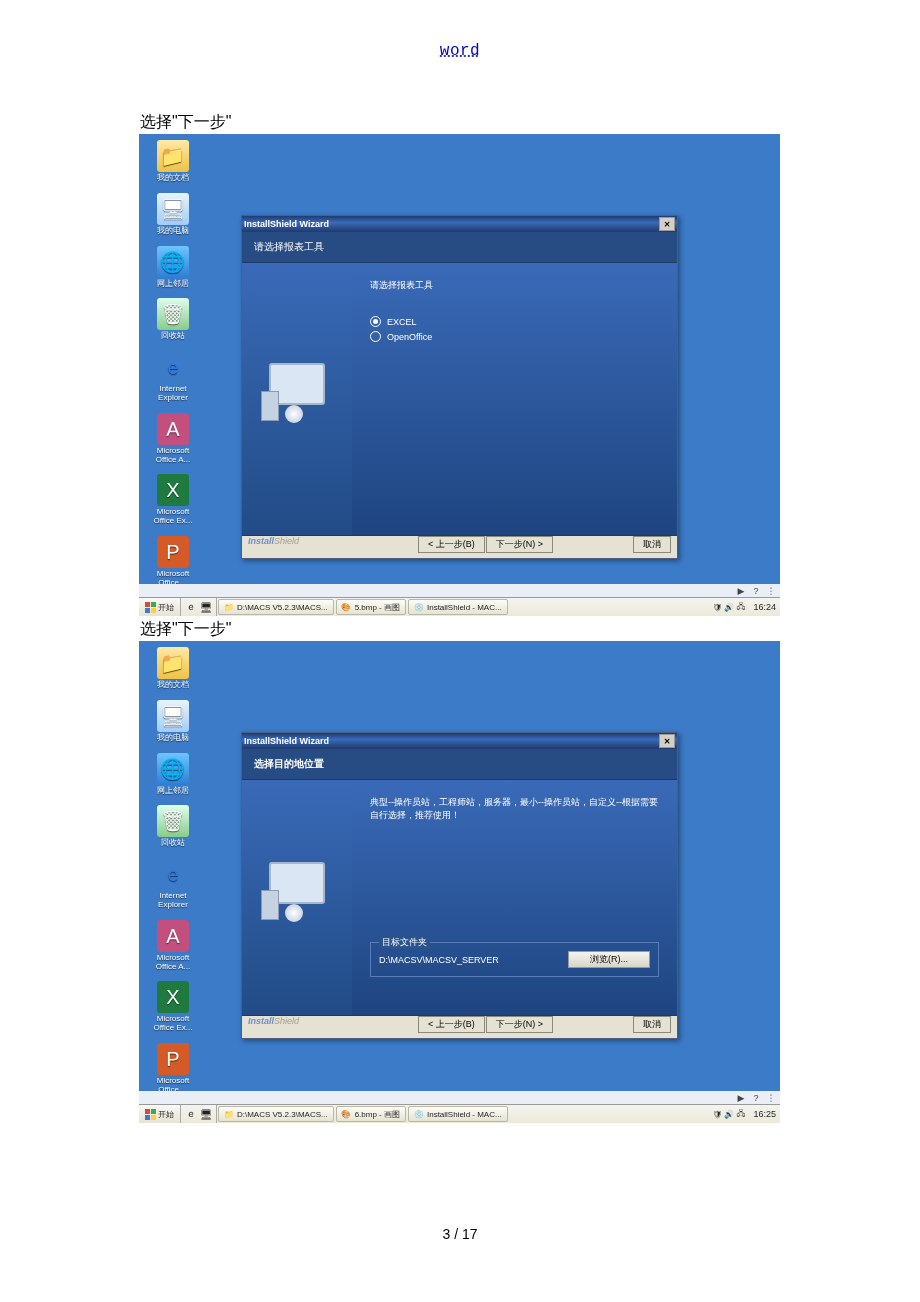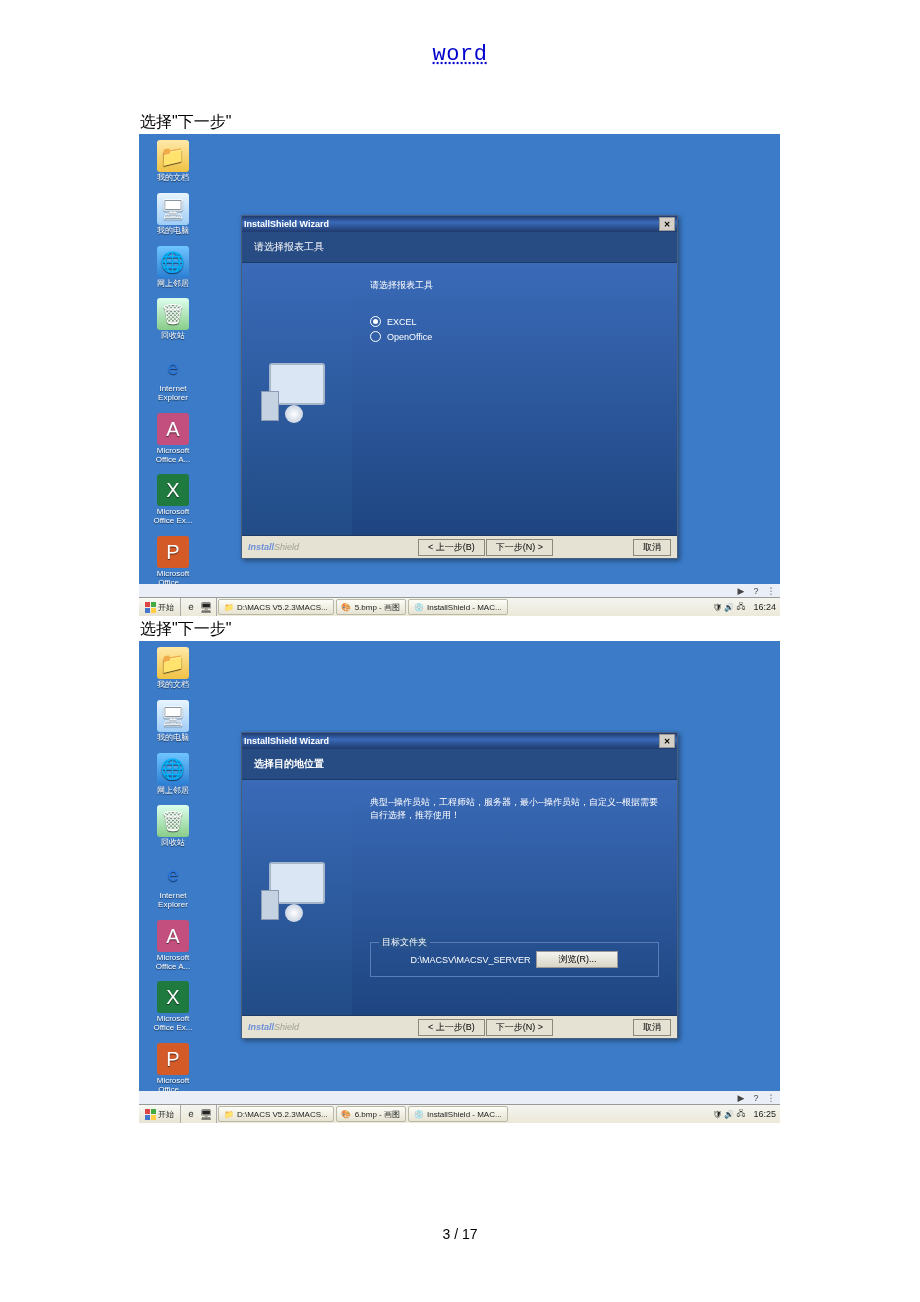--- a/index.html
+++ b/index.html
@@ -1,17 +1,17 @@
 <!DOCTYPE html>
 <html><head>
 <meta charset="utf-8">
 <style>
 html,body{margin:0;padding:0;background:#fff;font-family:"SimSun","宋体","Microsoft YaHei",Arial,sans-serif;font-size:14px;color:#000}
 .page{width:920px;height:1302px;margin:0 auto;position:relative}
-.doc-header-link{position:absolute;left:50%;top:42px;transform:translateX(-50%);color:#00c;text-decoration:underline dotted;font-family:"Courier New",monospace;font-size:22px;letter-spacing:.5px}
+.doc-header-link{position:absolute;left:50%;top:42px;transform:translateX(-50%);color:#00c;text-decoration:underline dotted;font-family:"Courier New",monospace;font-size:16px;letter-spacing:.5px}
 .caption{position:absolute;left:140px;font-size:16px;color:#000}
 .cap1{top:112px}.cap2{top:619px}
 .page-num{position:absolute;left:50%;bottom:60px;transform:translateX(-50%);font-size:14px;color:#000}
 .shot{position:absolute;left:139px;width:641px}
 .shot1{top:134px;height:482px}
 .shot2{top:641px;height:482px}
 .desktop{position:absolute;inset:0;background:#2b6cb0;background:linear-gradient(#3b7bc8,#3b7bc8);overflow:hidden}
 .icon-col{position:absolute;left:9px;top:6px;width:60px;display:flex;flex-direction:column;gap:10px}
 .d-icon{width:50px;text-align:center;color:#fff;font-size:8px;line-height:1.1;text-shadow:0 1px 1px rgba(0,0,0,.6)}
 .d-icon .glyph{width:32px;height:32px;margin:0 auto 2px;display:flex;align-items:center;justify-content:center;font-size:20px;border-radius:3px}
@@ -52,23 +52,23 @@
 .pc-illus{width:72px;height:72px}
 .pc-illus .mon{width:52px;height:38px;background:#dbe6f4;border:2px solid #a6b7cc;border-radius:3px;margin:0 auto}
 .pc-illus .twr{width:16px;height:28px;background:#c4d2e2;border:1px solid #8a9ab2;margin:-20px 0 0 0;display:inline-block}
 .pc-illus .disc{width:18px;height:18px;border-radius:50%;background:radial-gradient(#fff,#ccd6e4 70%,#9ab3d4);display:inline-block;margin-left:6px;vertical-align:bottom}
 .content-right{flex:1;padding:16px 18px;color:#fff;font-size:9px}
 .radio-row{display:flex;align-items:center;gap:6px;margin:4px 0;font-size:9px}
 .radio-dot{width:9px;height:9px;border-radius:50%;border:1px solid #fff;display:flex;align-items:center;justify-content:center}
 .radio-dot.sel::after{content:"";width:5px;height:5px;border-radius:50%;background:#fff}
 .dest-box{border:1px solid #5a7db8;margin-top:120px;padding:8px;position:relative}
 .dest-label{position:absolute;top:-7px;left:8px;background:#28538d;padding:0 3px;font-size:9px}
-.dest-path{display:flex;align-items:center;justify-content:center;gap:6px}
+.dest-path{display:flex;align-items:center;justify-content:space-between;gap:6px}
 .browse-btn{background:linear-gradient(#f4f4f0,#d8d5c6);border:1px solid #999;color:#000;padding:1px 21px;font-size:9px}
-.footer{height:22px;background:#e5e2d4;display:flex;align-items:center;padding:0 6px;border-top:1px solid #1c3a66}
+.footer{height:22px;background:#e5e2d4;display:flex;align-items:flex-start;padding:0 6px;border-top:1px solid #1c3a66}
 .brand{font-family:Arial;font-size:9px;font-style:italic;color:#a0a090}
 .brand b{color:#6a8fd6;font-weight:bold}
 .btns{margin-left:auto;display:flex;align-items:center;gap:0}
 .wbtn{background:#e5e2d4;border:1px solid #8a8a7a;color:#000;padding:1px 9px;font-size:9px;margin-left:1px}
 .wbtn.cancel{margin-left:80px}
 </style>
 </head>
 <body>
 
 <div class="page">

